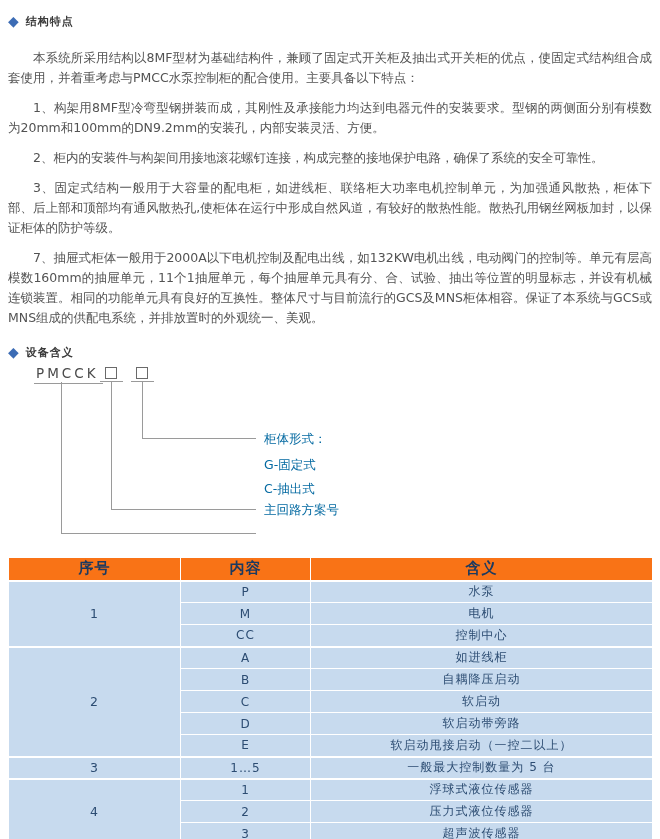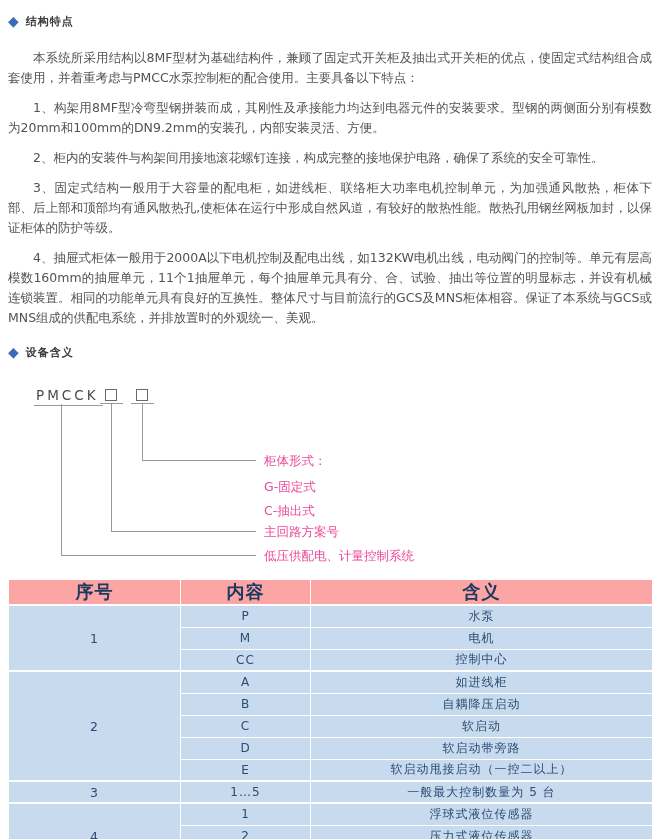--- a/index.html
+++ b/index.html
@@ -38,21 +38,21 @@
     text-indent: 2em;
     color: #525252;
     margin-top: 10px;
   }
   .para.intro { margin-top: 16px; }
 
   
   .diagram {
     position: relative;
     height: 184px;
-    margin-top: 24px;
+    margin-top: 2px;
   }
   .model-code {
     position: absolute;
     left: 26px;
     top: 0;
     font-size: 13.5px;
     letter-spacing: 3px;
     color: #4a4a4a;
     border-bottom: 1px solid #9a9a9a;
     padding: 0 4px 2px 2px;
@@ -81,43 +81,43 @@
   .v-model  { left: 53px;  top: 17px; height: 151px; }
   .v-box1   { left: 103px; top: 17px; height: 127px; }
   .v-box2   { left: 134px; top: 17px; height: 56px; }
   .h-cab    { left: 134px; top: 73px;  width: 114px; }
   .h-scheme { left: 103px; top: 144px; width: 145px; }
   .h-system { left: 53px;  top: 168px; width: 195px; }
   .diag-label {
     position: absolute;
     left: 256px;
     font-size: 12.5px;
-    color: #ec4899;
+    color: #0369a1;
     white-space: nowrap;
   }
   .lbl-cab    { top: 66px; }
   .lbl-fixed  { top: 92px; }
   .lbl-draw   { top: 116px; }
   .lbl-scheme { top: 137px; }
   .lbl-system { top: 161px; }
 
   
   table.meaning-table {
     width: 644px;
     margin-top: 8px;
     border-collapse: collapse;
     table-layout: fixed;
   }
   .meaning-table col.c1 { width: 172px; }
   .meaning-table col.c2 { width: 130px; }
   .meaning-table col.c3 { width: 342px; }
   .meaning-table th {
-    background: #fca5a5;
+    background: #f97316;
     color: #1c3a60;
-    font-size: 18px;
+    font-size: 15px;
     font-weight: bold;
     height: 23px;
     border: 1px solid #ffffff;
     border-bottom-width: 2px;
     text-align: center;
     letter-spacing: 1px;
   }
   .meaning-table td {
     background: #c7daee;
     color: #2c4c72;
@@ -135,21 +135,21 @@
 
 <div class="sec-title">
   <span class="diamond">◆</span>
   <span class="sec-title-text">结构特点</span>
 </div>
 
 <p class="para intro">本系统所采用结构以8MF型材为基础结构件，兼顾了固定式开关柜及抽出式开关柜的优点，使固定式结构组合成套使用，并着重考虑与PMCC水泵控制柜的配合使用。主要具备以下特点：</p>
 <p class="para">1、构架用8MF型冷弯型钢拼装而成，其刚性及承接能力均达到电器元件的安装要求。型钢的两侧面分别有模数为20mm和100mm的DN9.2mm的安装孔，内部安装灵活、方便。</p>
 <p class="para">2、柜内的安装件与构架间用接地滚花螺钉连接，构成完整的接地保护电路，确保了系统的安全可靠性。</p>
 <p class="para">3、固定式结构一般用于大容量的配电柜，如进线柜、联络柜大功率电机控制单元，为加强通风散热，柜体下部、后上部和顶部均有通风散热孔,使柜体在运行中形成自然风道，有较好的散热性能。散热孔用钢丝网板加封，以保证柜体的防护等级。</p>
-<p class="para">4、抽屉式柜体一般用于2000A以下电机控制及配电出线，如132KW电机出线，电动阀门的控制等。单元有层高模数160mm的抽屉单元，11个1抽屉单元，每个抽屉单元具有分、合、试验、抽出等位置的明显标志，并设有机械连锁装置。相同的功能单元具有良好的互换性。整体尺寸与目前流行的GCS及MNS柜体相容。保证了本系统与GCS或MNS组成的供配电系统，并排放置时的外观统一、美观。</p>
+<p class="para">7、抽屉式柜体一般用于2000A以下电机控制及配电出线，如132KW电机出线，电动阀门的控制等。单元有层高模数160mm的抽屉单元，11个1抽屉单元，每个抽屉单元具有分、合、试验、抽出等位置的明显标志，并设有机械连锁装置。相同的功能单元具有良好的互换性。整体尺寸与目前流行的GCS及MNS柜体相容。保证了本系统与GCS或MNS组成的供配电系统，并排放置时的外观统一、美观。</p>
 
 <div class="sec-title" style="margin-top:13px;">
   <span class="diamond">◆</span>
   <span class="sec-title-text">设备含义</span>
 </div>
 
 <div class="diagram">
   <span class="model-code">PMCCK</span>
   <div class="code-box box1"></div>
   <div class="code-box box2"></div>
@@ -160,21 +160,20 @@
   <div class="dline vline v-box1"></div>
   <div class="dline vline v-box2"></div>
   <div class="dline hline h-cab"></div>
   <div class="dline hline h-scheme"></div>
   <div class="dline hline h-system"></div>
 
   <span class="diag-label lbl-cab">柜体形式：</span>
   <span class="diag-label lbl-fixed">G-固定式</span>
   <span class="diag-label lbl-draw">C-抽出式</span>
   <span class="diag-label lbl-scheme">主回路方案号</span>
-  <span class="diag-label lbl-system">低压供配电、计量控制系统</span>
 </div>
 
 <table class="meaning-table">
   <colgroup>
       <col class="c1">
       <col class="c2">
       <col class="c3">
     </colgroup>
   <thead>
     <tr>

